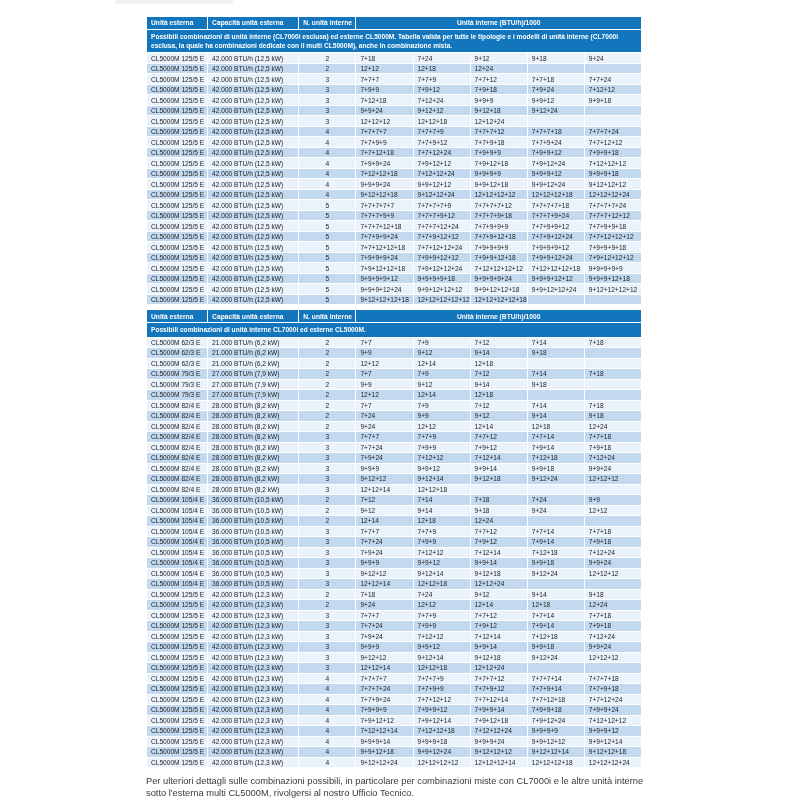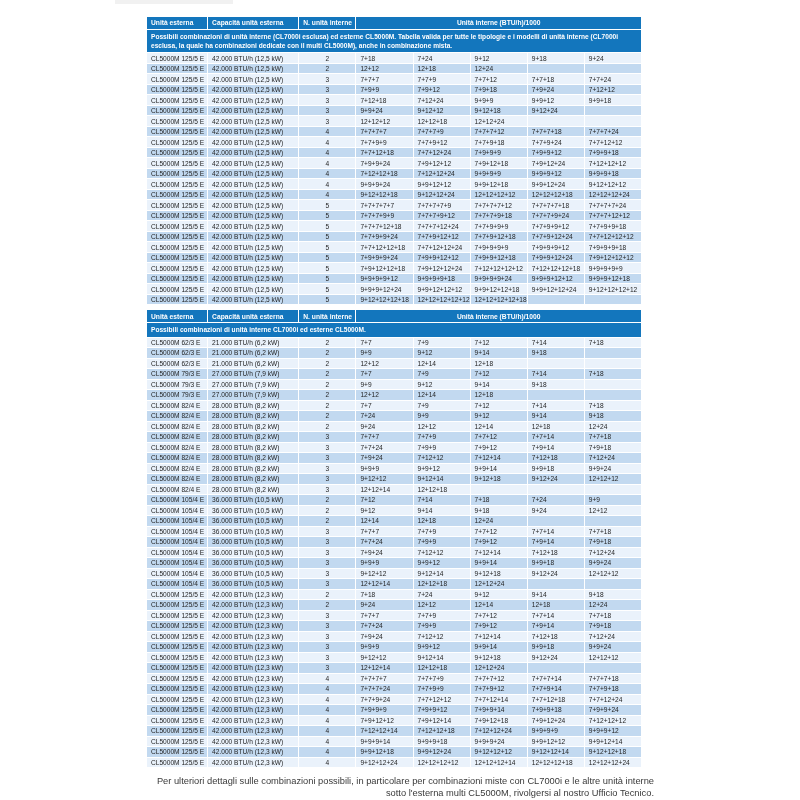--- a/index.html
+++ b/index.html
@@ -42,21 +42,21 @@
     font-size:6.6px; color:var(--cell-text);
     padding:1px 4px; height:7.5px; line-height:1.1;
     white-space:nowrap; overflow:hidden;
   }
   tr.row-light  td { background:var(--row-light); }
   tr.row-medium td { background:var(--row-medium); }
   td.td-n { text-align:center; }
 
   .footer-note {
     margin:7px 0 0 0; width:508px;
-    font-size:9.3px; line-height:1.32; color:var(--footer-text);text-align:right;
+    font-size:9.3px; line-height:1.32; color:var(--footer-text);
   }
 </style>
 </head>
 <body>
 
 <div class="page">
   <div class="top-artifact"></div>
   <div class="content">
     <table class="combo-table">
         <colgroup>

